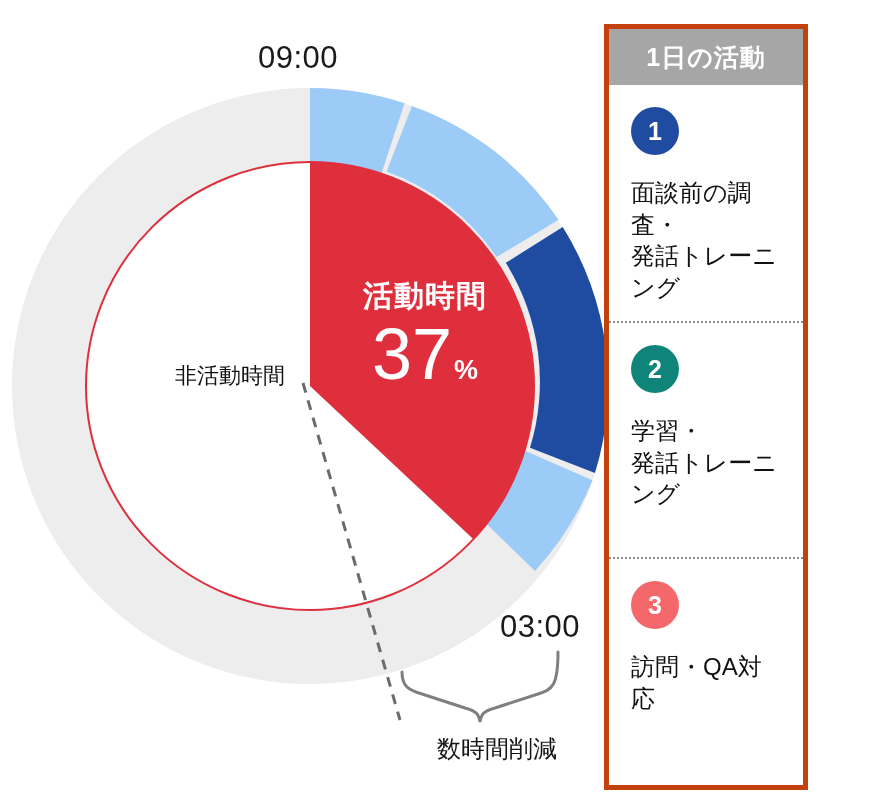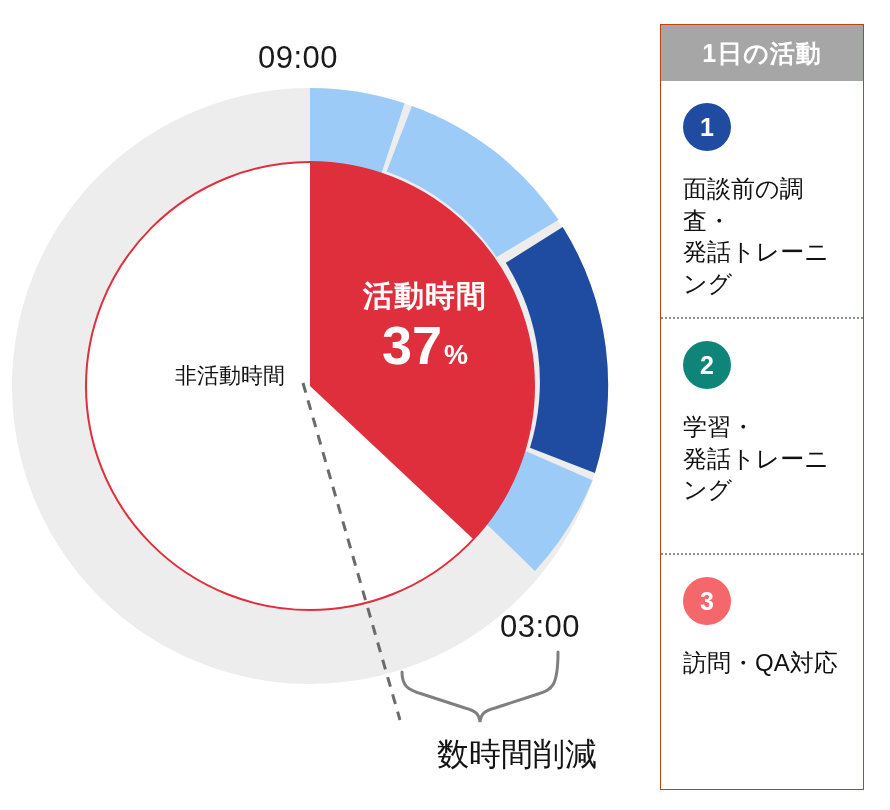--- a/index.html
+++ b/index.html
@@ -57,22 +57,22 @@
     font-size: 30px;
     font-weight: bold;
     letter-spacing: 1px;
     line-height: 1.05;
   }
   #active-value-row {
     margin-top: 6px;
     line-height: 1;
   }
   #active-value {
-    font-size: 54px;
-    font-weight: bold;
+    font-size: 72px;
+    font-weight: normal;
     letter-spacing: 0px;
   }
   #active-unit {
     font-size: 27px;
     font-weight: bold;
     margin-left: 2px;
   }
 
   #inactive-block {
     left: 120px;
@@ -94,33 +94,33 @@
   }
   #inactive-unit {
     font-size: 24px;
     margin-left: 1px;
   }
 
   #reduction-note {
     position: absolute;
     left: 437px;
     top: 733px;
-    font-size: 32px;
+    font-size: 24px;
     color: #141414;
     white-space: nowrap;
   }
 
   
   #legend-panel {
     position: absolute;
-    left: 660px;
+    left: 604px;
     top: 24px;
     width: 204px;
     height: 766px;
-    border: 1px solid #c2410c;
+    border: 5px solid #c2410c;
     box-sizing: border-box;
     background: #ffffff;
   }
   #legend-header {
     height: 56px;
     background: #a6a6a6;
     color: #ffffff;
     font-size: 25px;
     font-weight: bold;
     display: flex;

